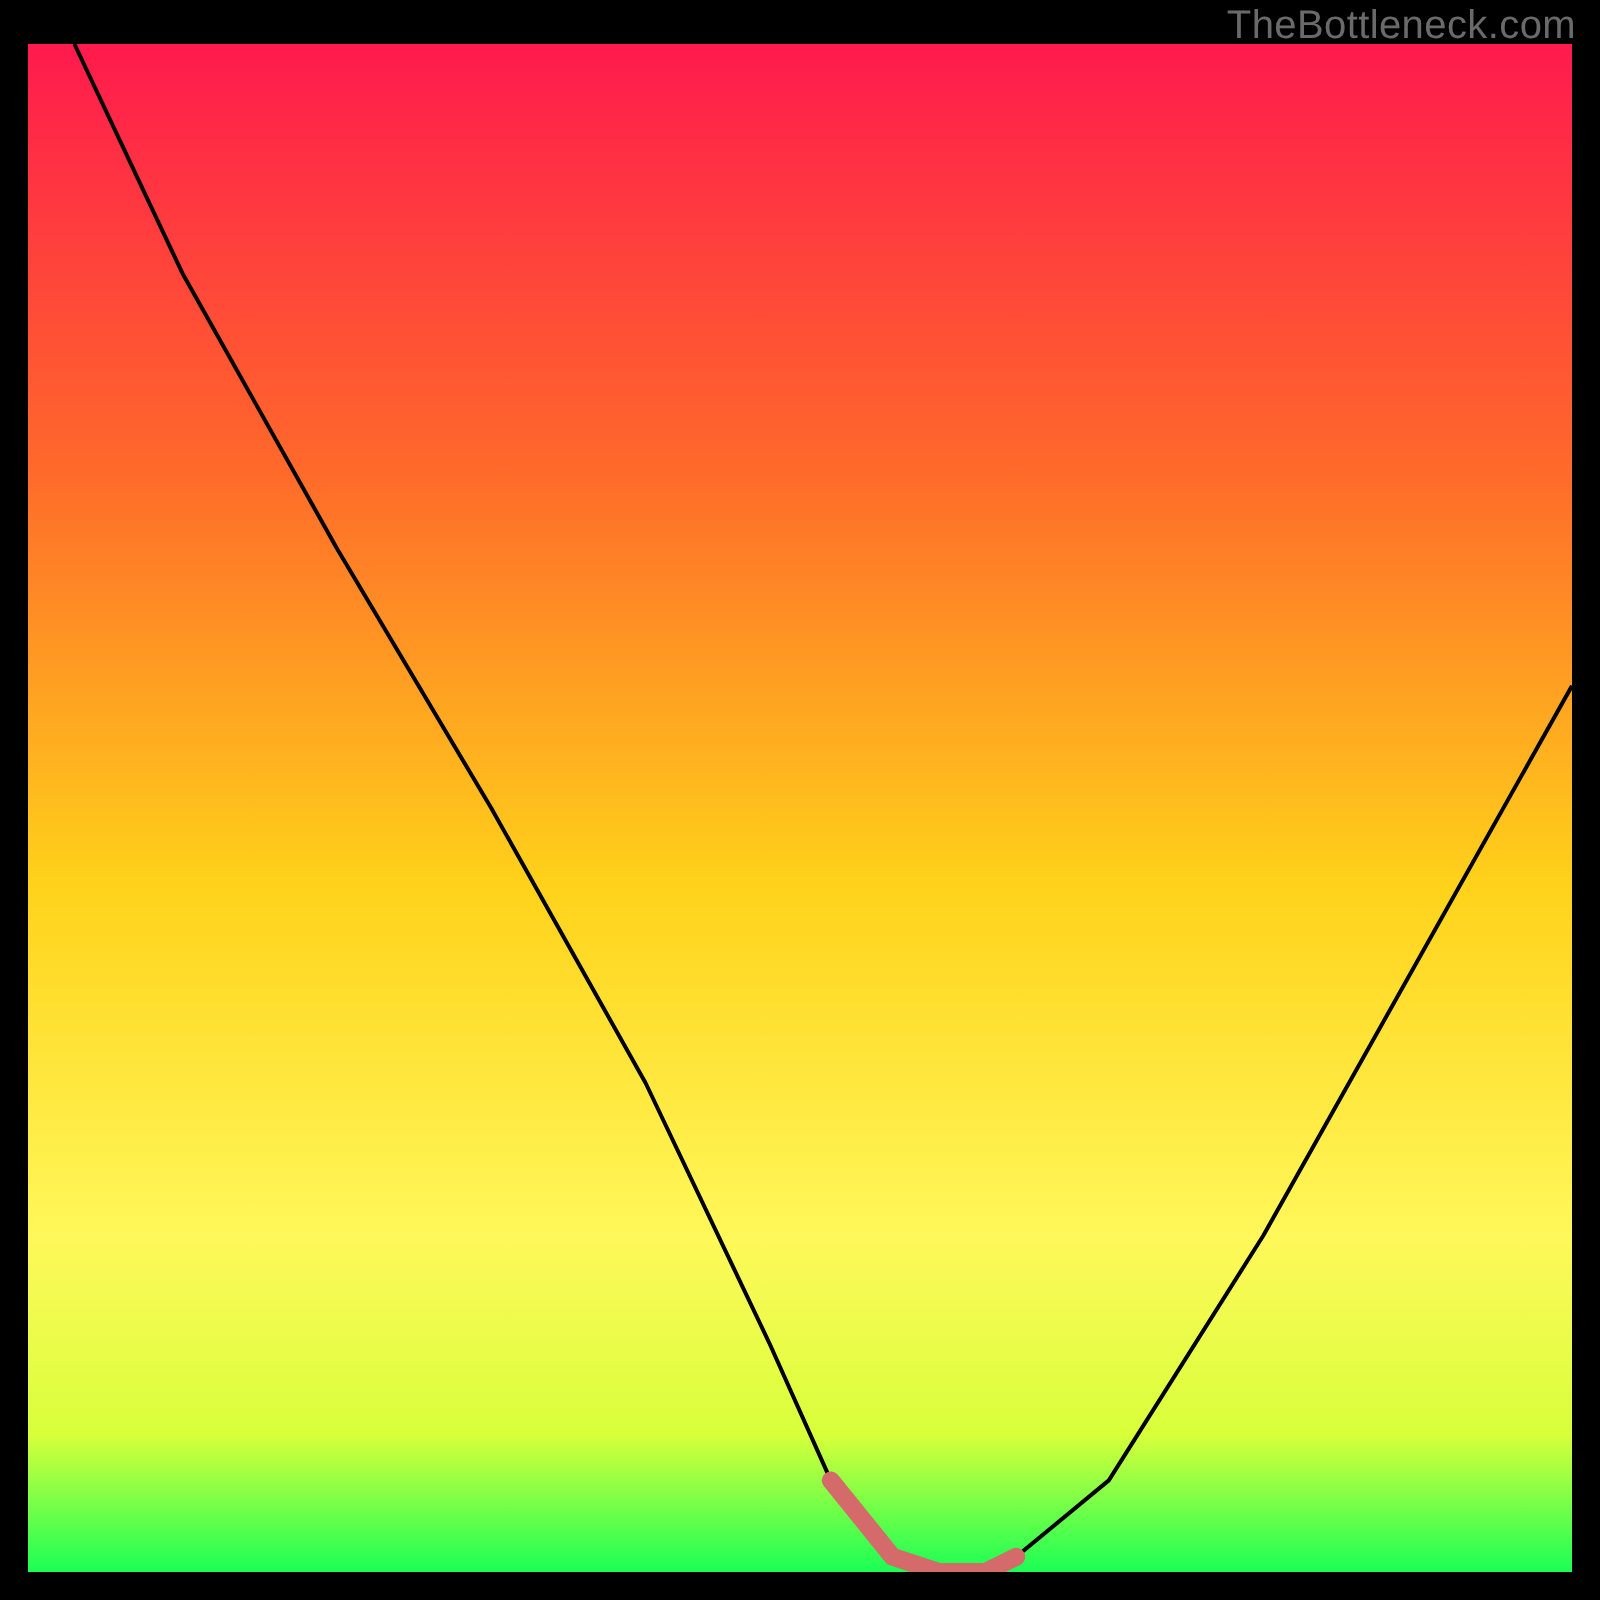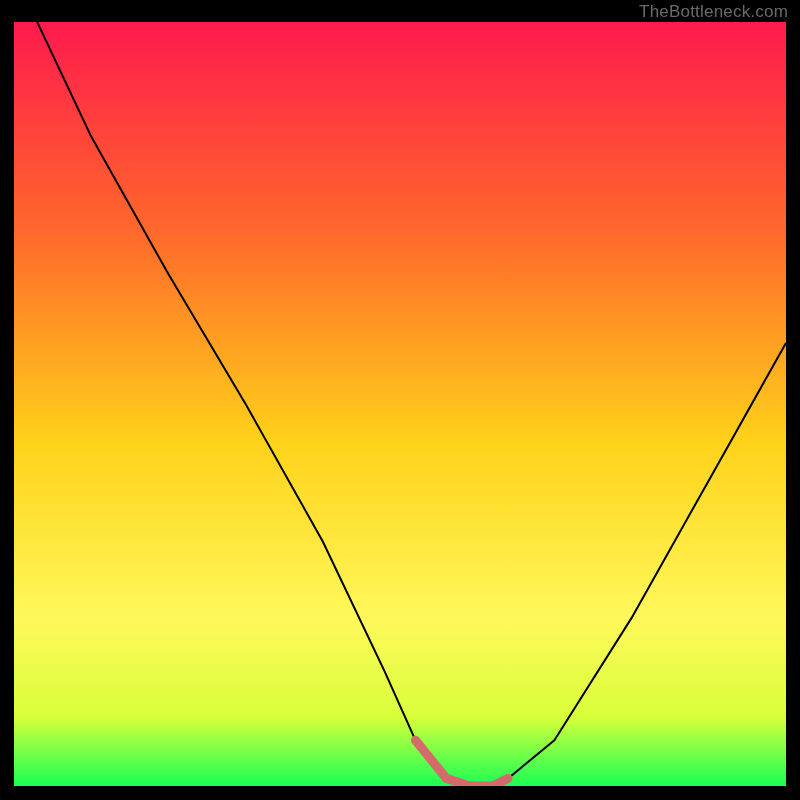--- a/index.html
+++ b/index.html
@@ -25,21 +25,21 @@
     top: 0;
     width: 772px;
     height: 764px;
     display: block;
   }
   .watermark {
     position: absolute;
     top: 2px;
     right: 12px;
     color: #6a6a6a;
-    font-size: 17px;
+    font-size: 20px;
     font-weight: 400;
     letter-spacing: 0.2px;
   }
 </style>
 </head>
 <body>
 
 <div class="watermark">TheBottleneck.com</div>
 
 <div class="frame">

